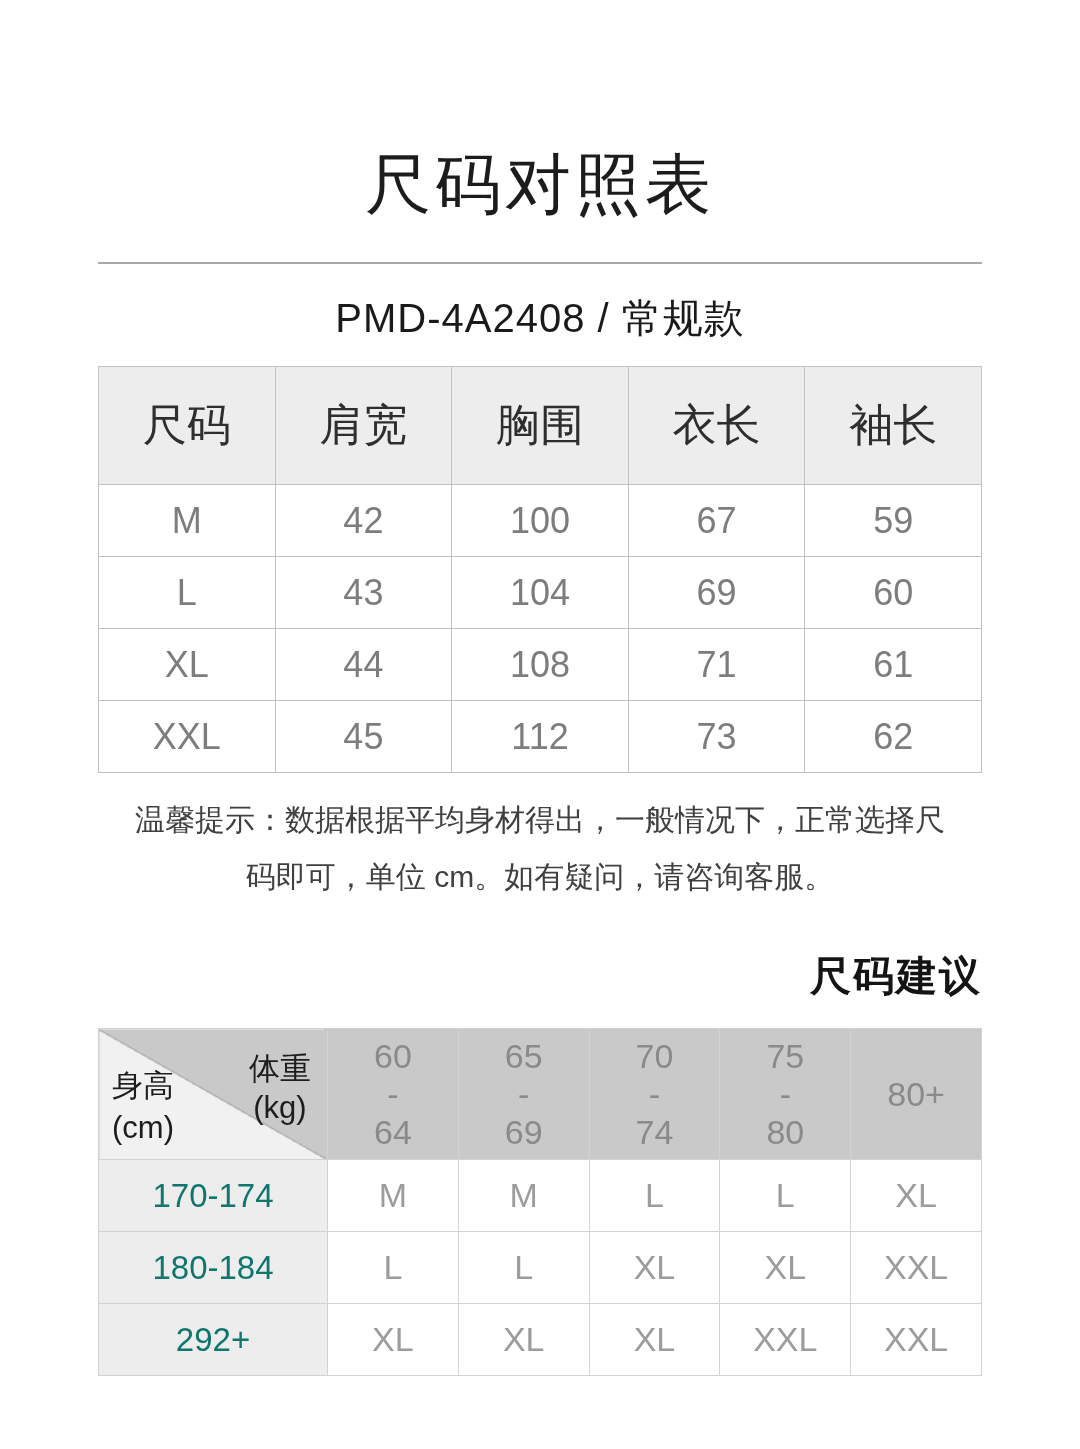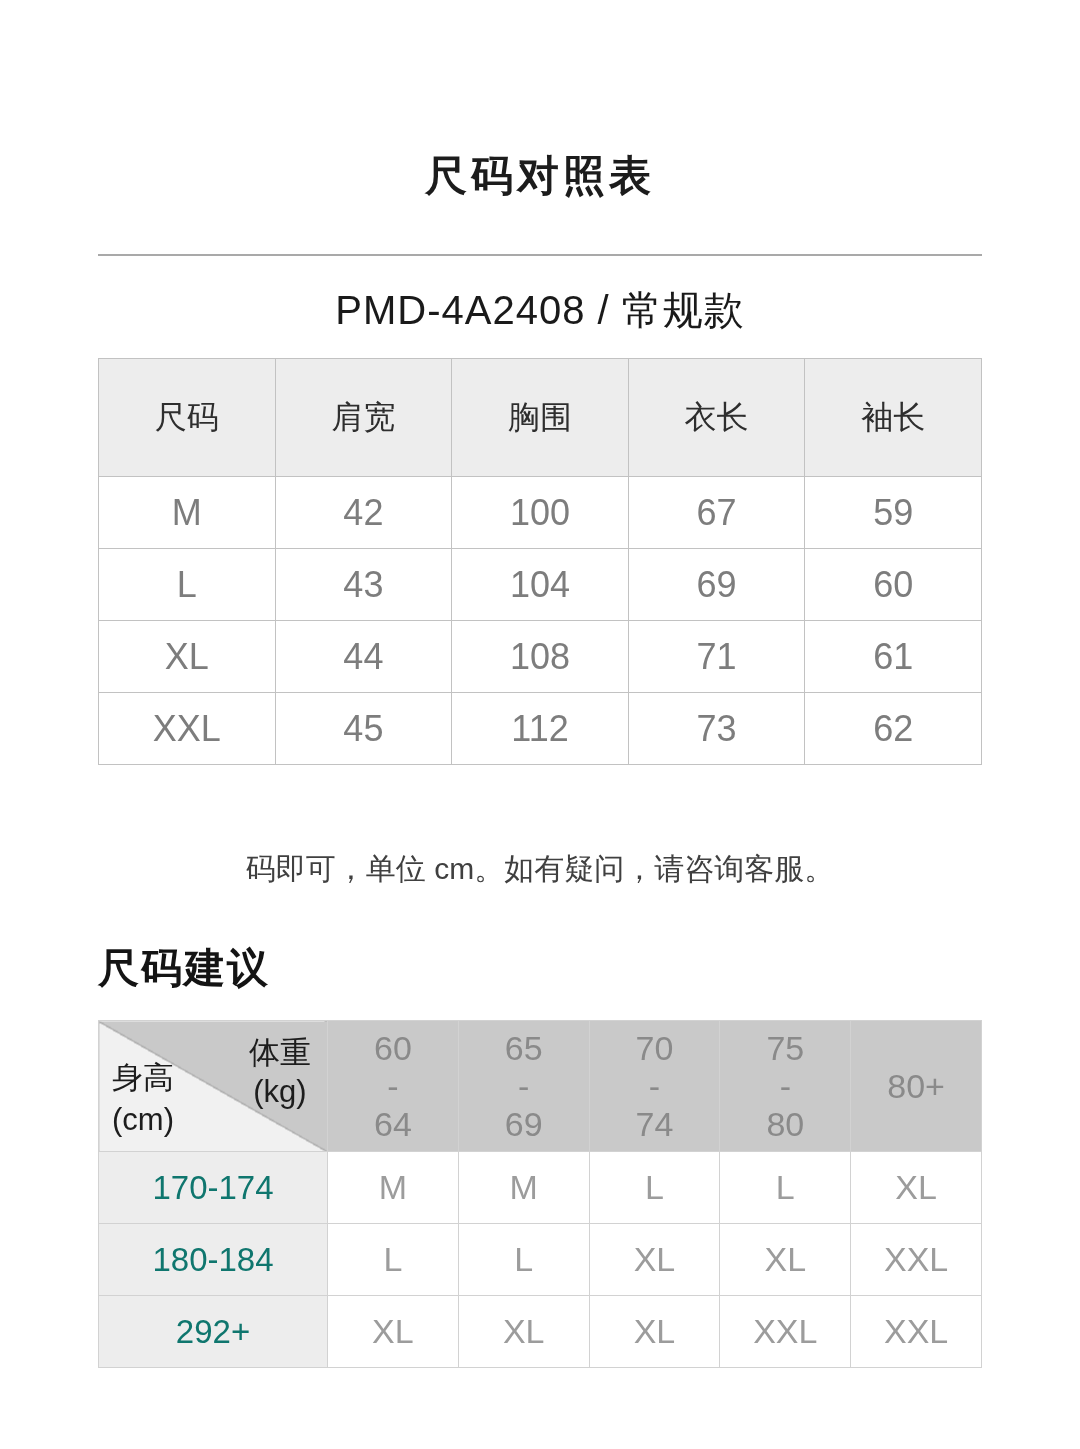--- a/index.html
+++ b/index.html
@@ -14,25 +14,25 @@
     height: 1449px;
     overflow: hidden;
   }
   .page {
     width: 884px;
     margin: 0 auto;
     padding-top: 134px;
   }
   
   .page-title {
-    margin: 8px;
-    text-align: center;
-    font-size: 42px;
+    margin: 16px;
+    text-align: center;
+    font-size: 66px;
     line-height: 68px;
-    font-weight: 700;
+    font-weight: 400;
     letter-spacing: 4px;
     color: #1c1c1c;
   }
   .divider {
     border: none;
     border-top: 2px solid #a9a9a9;
     margin: 44px 0 0 0;
   }
   .model-subtitle {
     margin: 28px 0 0 0;
@@ -55,21 +55,21 @@
   }
   .spec-table th, .spec-table td {
     border: 1px solid #c2c2c2;
     text-align: center;
     vertical-align: middle;
     padding: 0;
   }
   .spec-table thead th {
     height: 117px;
     background: var(--t1-header-bg, #ededed);
-    font-size: 32px;
+    font-size: 44px;
     font-weight: 400;
     color: var(--header-text, #2e2e2e);
     margin-top: 32px;
   }
   .spec-table tbody td {
     height: 71px;
     background: #ffffff;
     font-size: 36px;
     font-weight: 400;
     color: var(--data-text, #7d7d7d);
@@ -78,21 +78,21 @@
   .notice {
     margin: 18px 0 0 0;
     text-align: center;
     font-size: 30px;
     line-height: 57px;
     color: #404040;
   }
   
   .section-title {
     margin: 46px 0 0 0;
-    text-align: left;
+    text-align: right;
     font-size: 41px;
     line-height: 50px;
     font-weight: 600;
     letter-spacing: 2px;
     color: #141414;
   }
   
   .reco-table {
     width: 884px;
     margin-top: 27px;
@@ -121,21 +121,21 @@
     background: linear-gradient(to top right,
       var(--corner-light-bg, #f1f1f1) 0%,
       var(--corner-light-bg, #f1f1f1) 49.5%,
       #b0b0b0 49.5%,
       #b0b0b0 50.2%,
       var(--t2-header-bg, #c9c9c9) 50.2%,
       var(--t2-header-bg, #c9c9c9) 100%) !important;
   }
   .corner-weight {
     position: absolute;
-    top: 12px;
+    top: 20px;
     right: 16px;
     text-align: center;
     font-size: 31px;
     line-height: 39px;
     font-weight: 500;
     color: #1d1d1d;
     white-space: pre-line;
   }
   .corner-height {
     position: absolute;
@@ -210,21 +210,21 @@
         <td>XXL</td>
         <td>45</td>
         <td>112</td>
         <td>73</td>
         <td>62</td>
       </tr>
     </tbody>
   </table>
 
   <p class="notice">
-    <br>
+    <span>温馨提示：数据根据平均身材得出，一般情况下，正常选择尺</span><br>
     <span>码即可，单位 cm。如有疑问，请咨询客服。</span>
   </p>
 
   <h3 class="section-title">尺码建议</h3>
 
   <table class="reco-table">
     <colgroup>
       <col class="first">
         <col>
         <col>

